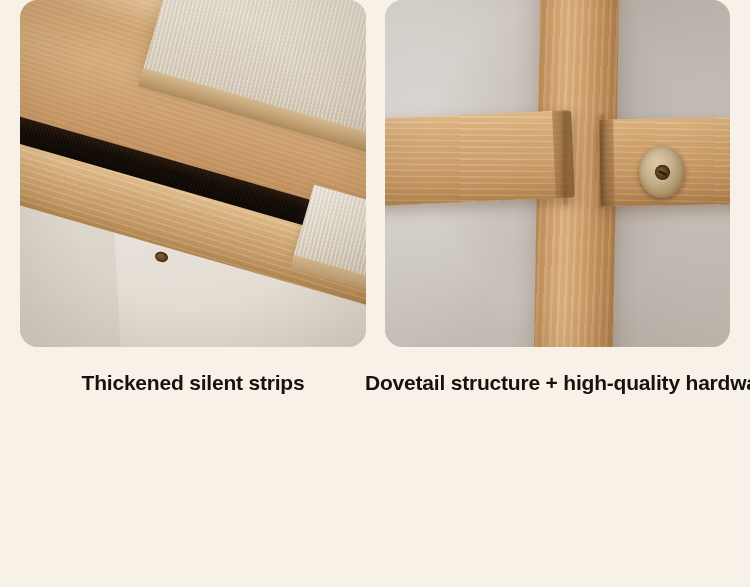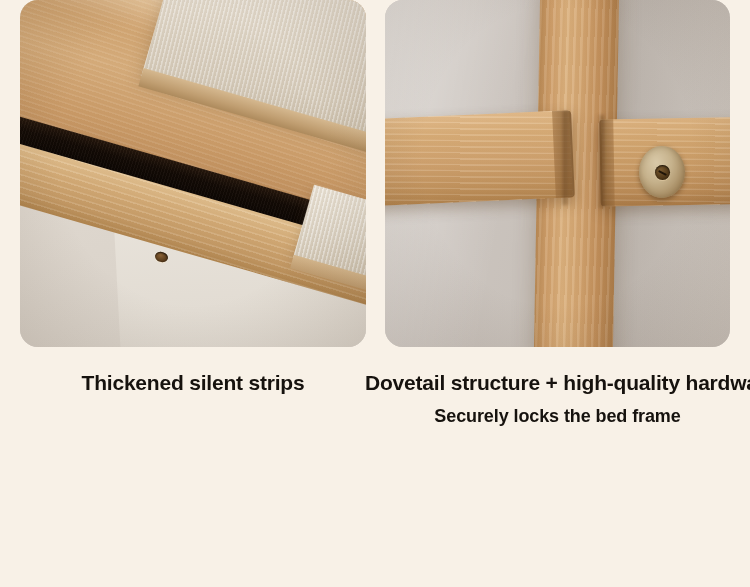--- a/index.html
+++ b/index.html
@@ -495,18 +495,17 @@
   </div>
 
   <div class="captions">
 
     <div class="cap-row">
       <div class="cap-title t-left">Thickened silent strips</div>
       <div class="cap-title t-right">Dovetail structure + high-quality hardware</div>
     </div>
 
     <div class="cap-row">
-      <div class="cap-sub s-right">Securely locks the bed frame</div>
     </div>
 
   </div>
 
 </div>
 
 </body></html>

